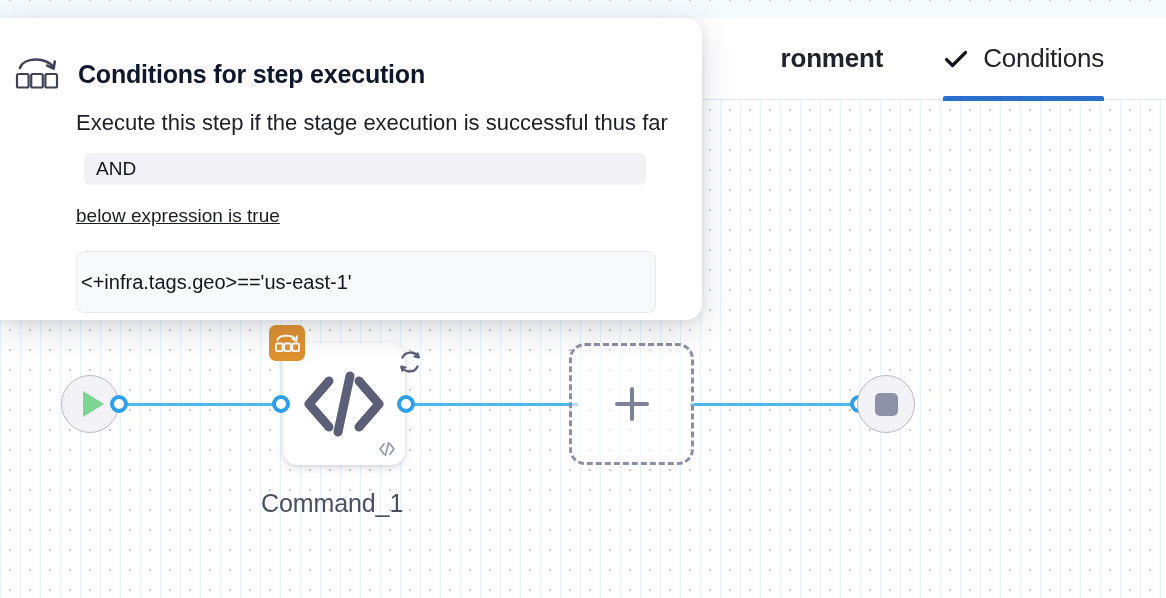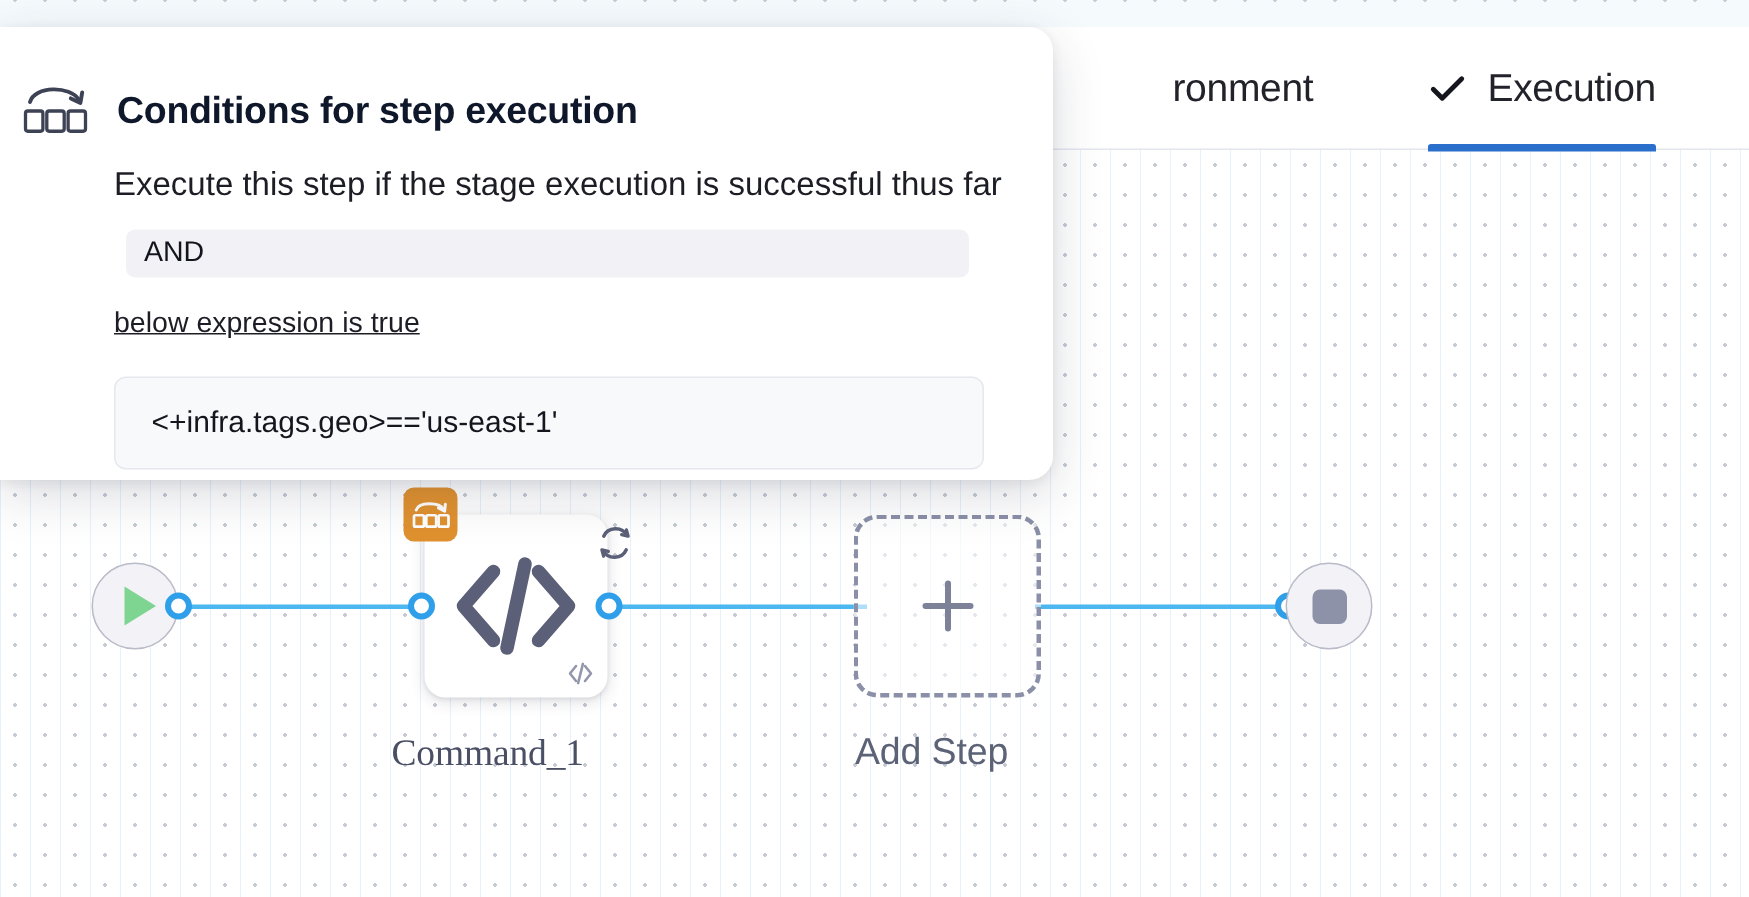--- a/index.html
+++ b/index.html
@@ -86,21 +86,21 @@
   .tab.active::after {
     content: "";
     position: absolute;
     left: 0; right: 0;
     bottom: -1px;
     height: 5px;
     border-radius: 2px 2px 0 0;
     background: #2b6fcc;
   }
 
-  #tab-env { margin-right: 16px; }
+  #tab-env { margin-right: 0; font-weight: bold; }
 
   
   .conn {
     position: absolute;
     height: 3px;
     background: #4db7f0;
   }
 
   .port {
     position: absolute;
@@ -190,21 +190,21 @@
   }
 
   .node-label {
     position: absolute;
     font-size: 25px;
     color: #4a4f64;
     white-space: nowrap;
     letter-spacing: -0.1px;
   }
 
-  #label-command { left: 261px; top: 489px; font-family: Liberation Serif, serif; }
+  #label-command { left: 261px; top: 489px; }
 
   
   #node-addstep {
     position: absolute;
     left: 569px;
     top: 343px;
     width: 125px;
     height: 122px;
     border: 3px dashed #8b90a8;
     border-radius: 16px;
@@ -300,21 +300,21 @@
     position: absolute;
     left: 76px;
     top: 233px;
     width: 580px;
     height: 62px;
     background: #f8f9fb;
     border: 1px solid #e6e8ee;
     border-radius: 8px;
     display: flex;
     align-items: center;
-    padding-left: 24px;
+    padding-left: 4px;
     font-size: 20px;
     color: #15151d;
     cursor: text;
   }
 </style>
 </head>
 <body>
 
 <div id="app">
 
@@ -369,38 +369,37 @@
   </div>
 
   <div class="port" style="left:272px; top:395px;"></div>
   <div class="port" style="left:397px; top:395px;"></div>
 
   <div class="node-label" id="label-command">Command_1</div>
 
   <div id="node-addstep">
     <div class="plus-glyph"></div>
   </div>
-  <div class="node-label" id="label-addstep">Add Step</div>
 
   <div class="port" style="left:850px; top:395px;"></div>
   <div class="terminal" style="left:857px; top:375px;">
     <div class="stop-sq"></div>
   </div>
 
   <div id="tabbar">
     <div class="tab" id="tab-env">
       <span class="tab-label">ronment</span>
     </div>
     <div class="tab active" id="tab-exec">
       <span class="check-icon">
         <svg width="26" height="26" viewBox="0 0 26 26" aria-hidden="true">
           <path d="M3.5 13.5 L9.5 19.5 L22.5 6.5" stroke="#15151d" stroke-width="3.2" fill="none" stroke-linecap="round" stroke-linejoin="round"></path>
         </svg>
       </span>
-      <span class="tab-label">Execution</span>
+      <span class="tab-label">Conditions</span>
     </div>
   </div>
 
   <div id="panel">
 
     <div id="panel-icon">
       <svg width="46" height="42" viewBox="0 0 46 42" aria-hidden="true">
         <path d="M6 16 C9 5, 33 5, 38.5 14.5" stroke="#3d4254" stroke-width="2.6" fill="none" stroke-linecap="round"></path>
         <path d="M39.6 16.6 L33.2 13.6 M39.6 16.6 L40.8 9.6" stroke="#3d4254" stroke-width="2.6" fill="none" stroke-linecap="round"></path>
         <rect x="3" y="22" width="11.6" height="13.5" rx="1.6" stroke="#3d4254" stroke-width="2.2" fill="none"></rect>

